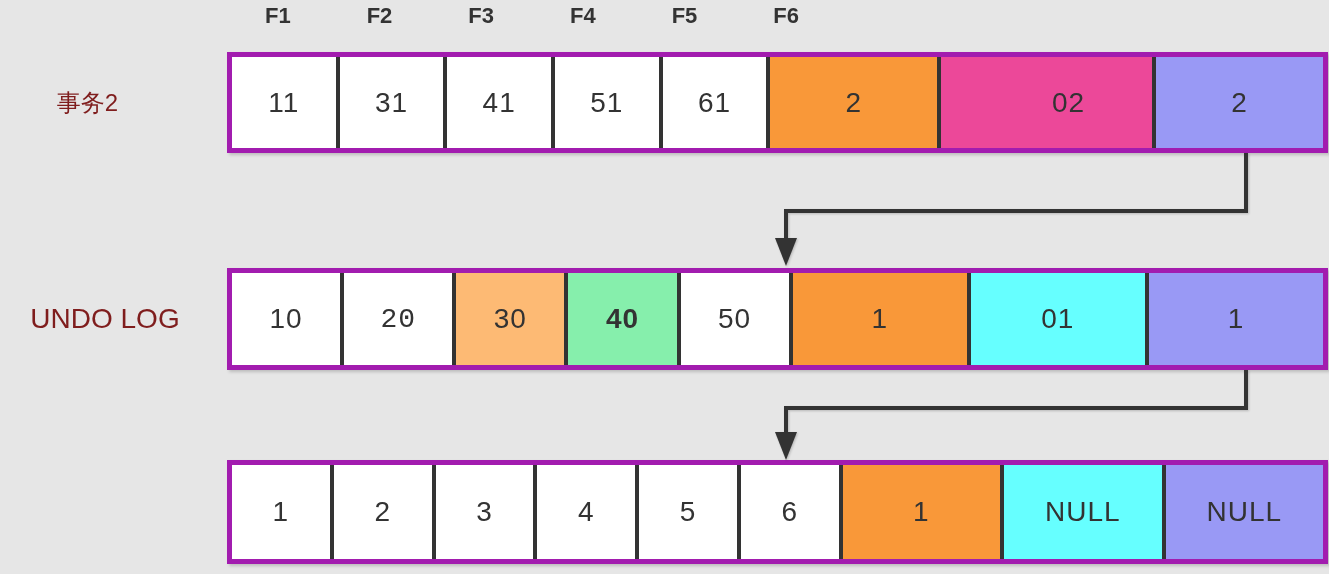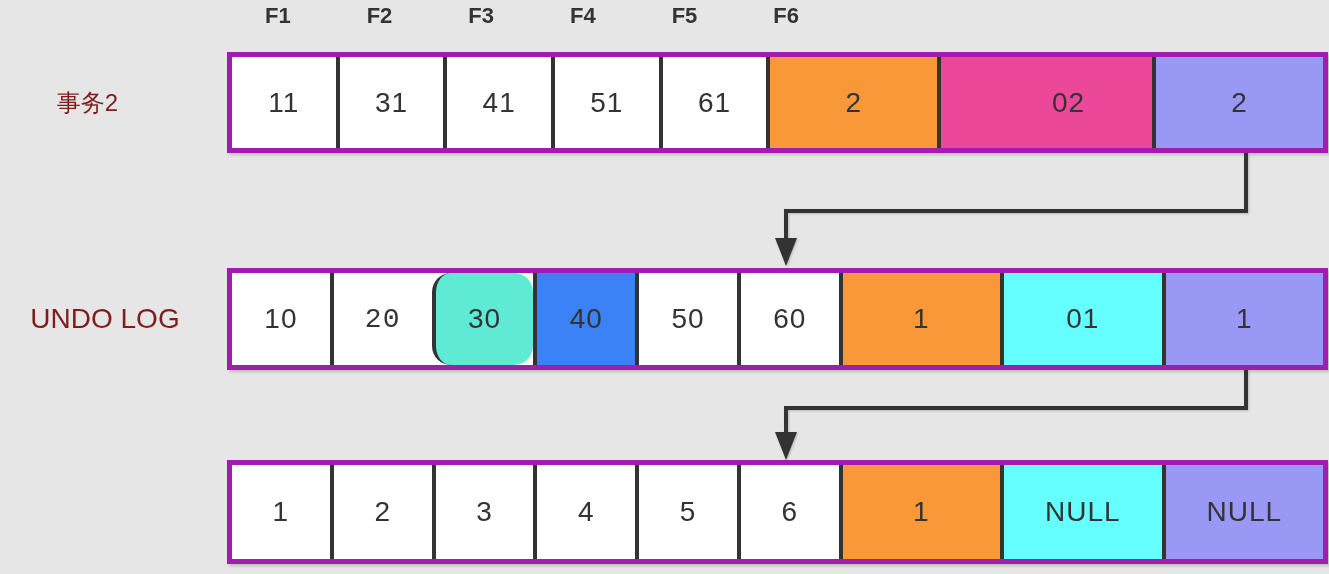--- a/index.html
+++ b/index.html
@@ -77,24 +77,23 @@
     <div class="cell" style="background: rgb(255, 255, 255);">51</div>
     <div class="cell" style="background: rgb(255, 255, 255);">61</div>
     <div class="cell wide" style="background: rgb(249, 152, 57);">2</div>
     <div class="cell wide" style="background: #ec4899; padding-left: 44px;">02</div>
     <div class="cell wide" style="background: rgb(153, 153, 245);">2</div>
   </div>
 
   <div class="record r1">
     <div class="cell" style="background: rgb(255, 255, 255);">10</div>
     <div class="cell" style="background: rgb(255, 255, 255); font-family: Liberation Mono, monospace;">20</div>
-    <div class="cell" style="background: #5eead4; border-radius: 19px;">30</div>
-    <div class="cell" style="background: #3b82f6;">40</div>
+    <div class="cell" style="background: #fdba74;">30</div>
+    <div class="cell" style="background: #86efac; font-weight: bold;">40</div>
     <div class="cell" style="background: rgb(255, 255, 255);">50</div>
-    <div class="cell" style="background: rgb(255, 255, 255);">60</div>
     <div class="cell wide" style="background: rgb(249, 152, 57);">1</div>
     <div class="cell wide" style="background: rgb(102, 255, 255); text-align: right;">01</div>
     <div class="cell wide" style="background: rgb(153, 153, 245);">1</div>
   </div>
 
   <div class="record r2">
     <div class="cell" style="background: rgb(255, 255, 255);">1</div>
     <div class="cell" style="background: rgb(255, 255, 255);">2</div>
     <div class="cell" style="background: rgb(255, 255, 255);">3</div>
     <div class="cell" style="background: rgb(255, 255, 255);">4</div>

